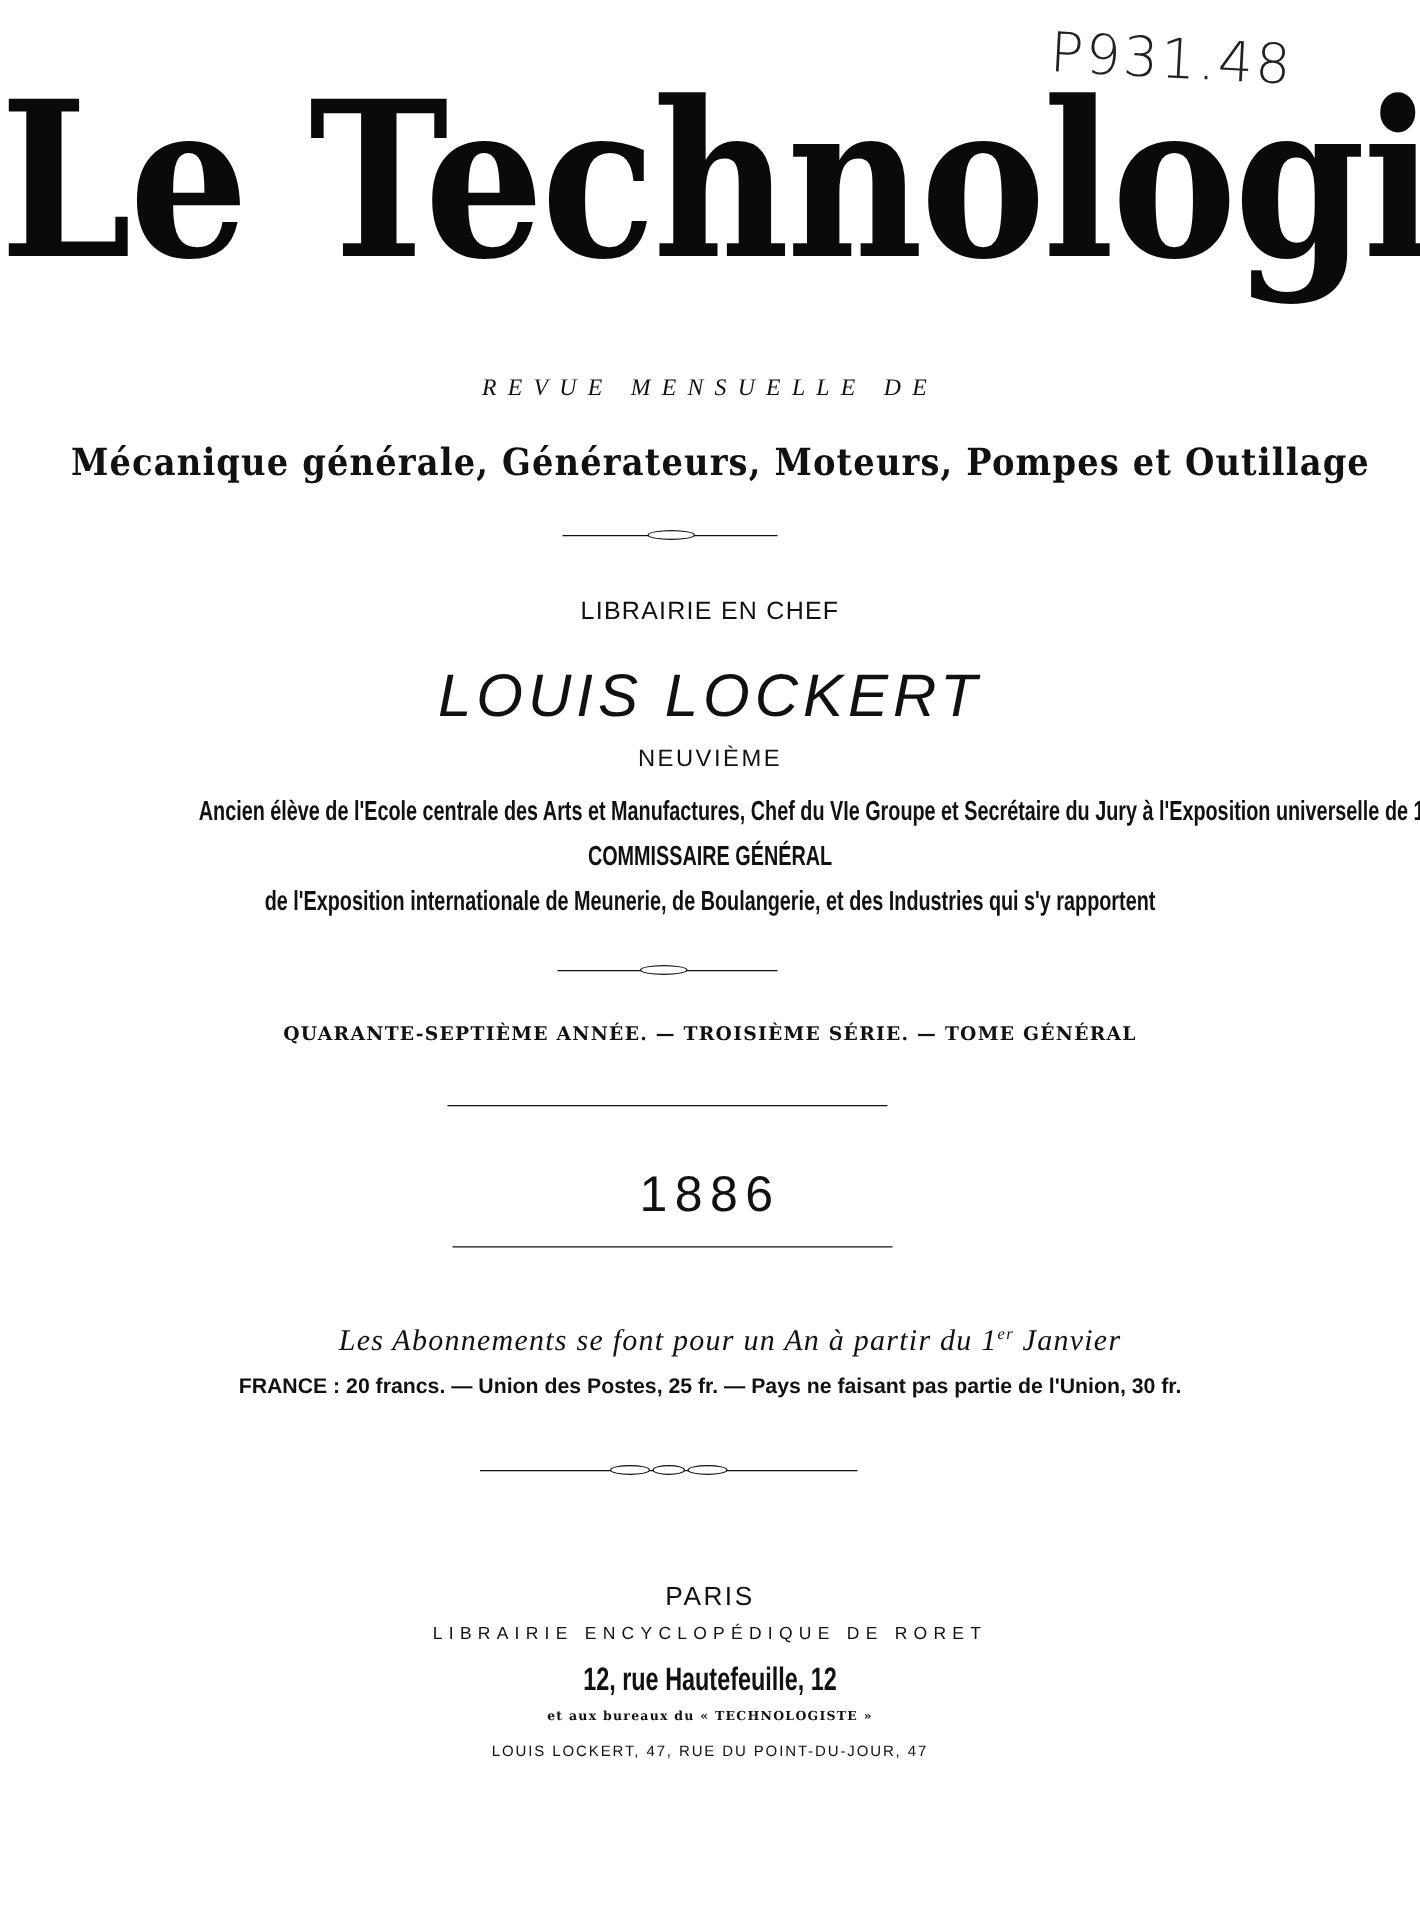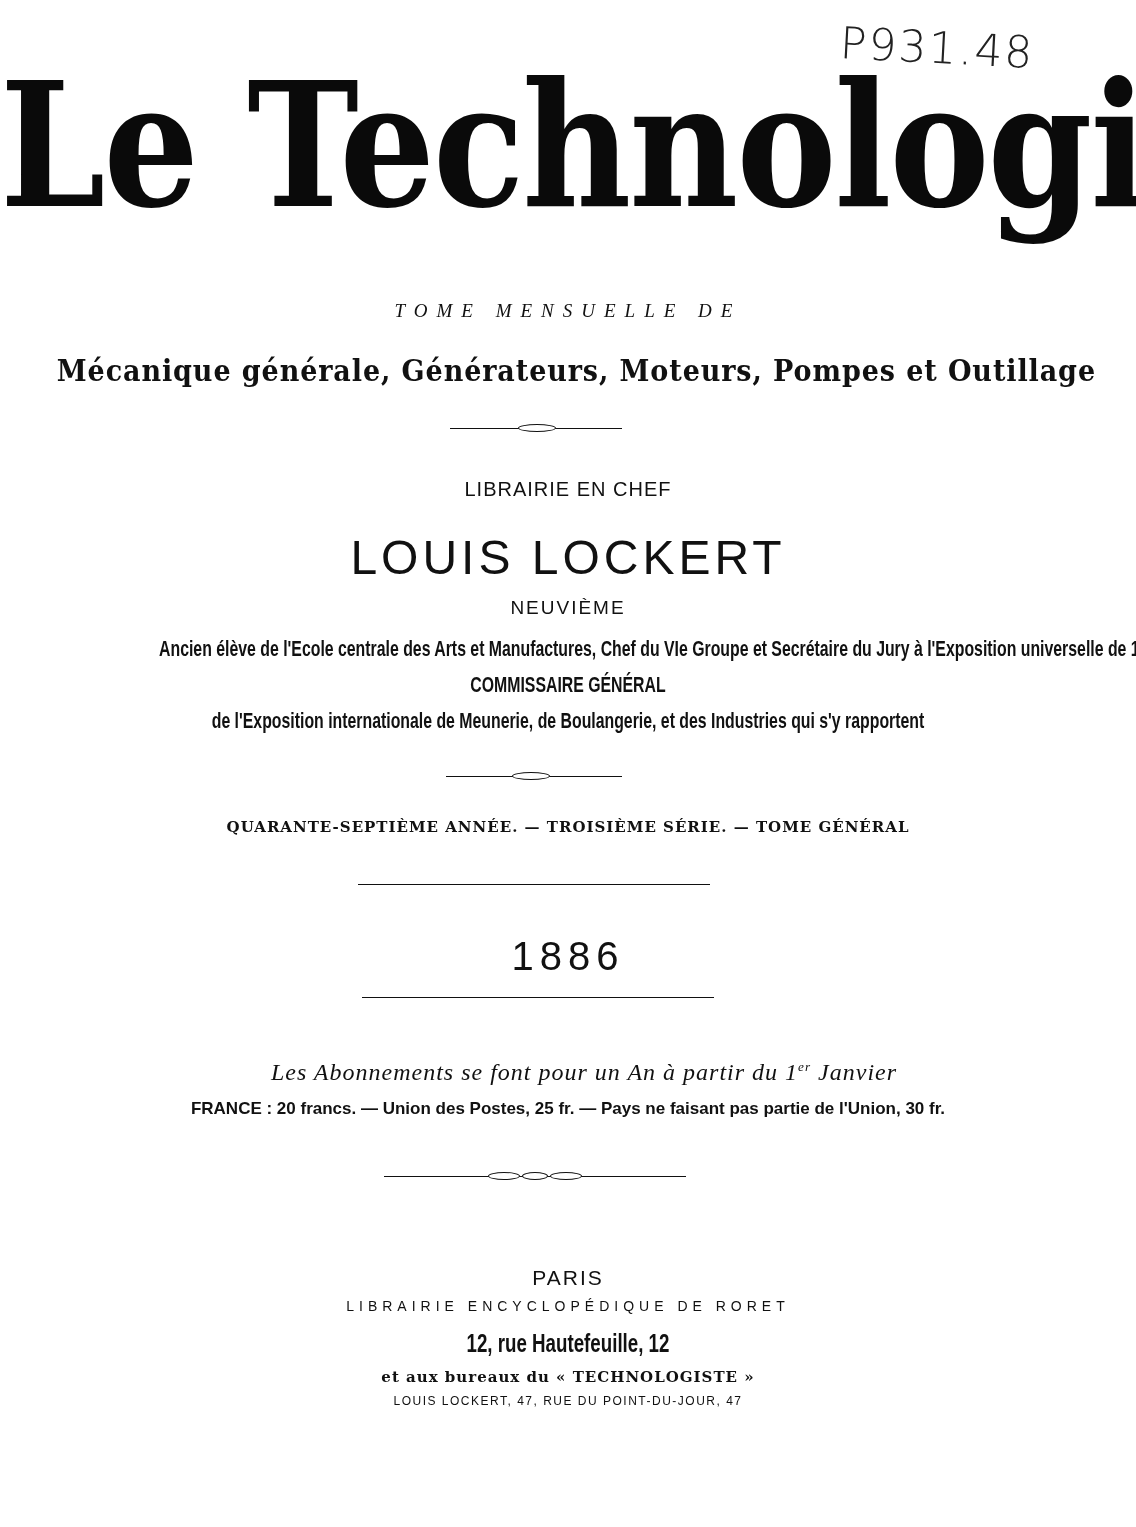--- a/index.html
+++ b/index.html
@@ -5,45 +5,45 @@
   html, body { margin: 0; padding: 0; background: #ffffff; }
   body { width: 1136px; height: 1527px; position: relative; overflow: hidden; color: #111; font-family: "Liberation Serif", serif; }
   .abs { position: absolute; left: 0; width: 1136px; text-align: center; white-space: nowrap; }
   .shelfmark { position: absolute; left: 840px; top: 22px; font-family: "DejaVu Sans", sans-serif; font-size: 44px; font-weight: 300; letter-spacing: 2px; color: #222; transform: rotate(3deg); }
   .masthead { top: 70px; font-family: "DejaVu Serif", serif; font-weight: bold; font-size: 150px; letter-spacing: -2px; line-height: 1; transform: scaleY(1.15); color: #0a0a0a; }
   .sub1 { top: 300px; font-family: "Liberation Serif", serif; font-style: italic; font-size: 19px; letter-spacing: 9px; }
   .sub2 { top: 353px; font-family: "DejaVu Serif", serif; font-weight: bold; font-size: 30px; letter-spacing: 1px; transform: scaleX(0.9); }
   .rule { position: absolute; height: 0; border-top: 1.5px solid #111; }
   .orn { position: absolute; width: 36px; height: 6px; border: 1.5px solid #111; border-radius: 50%; background: #fff; }
   .red { top: 478px; font-family: "Liberation Sans", sans-serif; font-size: 20px; letter-spacing: 1px; }
-  .name { top: 530px; font-family: "Liberation Sans", sans-serif; font-size: 48px; letter-spacing: 4px; }
+  .name { top: 530px; font-family: "Liberation Sans", sans-serif; font-size: 48px; letter-spacing: 4px; font-style: italic; }
   .ing { top: 597px; font-family: "Liberation Sans", sans-serif; font-size: 19px; letter-spacing: 2px; }
   .cond { font-family: "Liberation Sans Narrow", "Liberation Sans", sans-serif; font-weight: bold; transform: scaleX(0.72); transform-origin: center; }
   .anc { top: 636px; font-size: 22px; }
   .comm { top: 672px; font-size: 22px; }
   .expo { top: 708px; font-size: 22px; }
   .annee { top: 818px; font-family: "DejaVu Serif", serif; font-weight: bold; font-size: 15px; letter-spacing: 1px; }
   .year { top: 918px; font-family: "Liberation Sans", sans-serif; font-size: 40px; letter-spacing: 6px; margin-top: 16px; }
   .abon { top: 1059px; font-family: "Liberation Serif", serif; font-style: italic; font-size: 24px; letter-spacing: 1px; padding-left: 16px; }
   .prix { top: 1099px; font-family: "Liberation Sans", sans-serif; font-weight: bold; font-size: 17px; }
   .paris { top: 1266px; font-family: "Liberation Sans", sans-serif; font-size: 21px; letter-spacing: 2px; }
   .lib { top: 1298px; font-family: "Liberation Sans", sans-serif; font-size: 14px; letter-spacing: 5px; }
   .rue { top: 1328px; font-size: 26px; }
-  .bur { top: 1368px; font-family: "DejaVu Serif", serif; font-weight: bold; font-size: 15px; letter-spacing: 1px; }
+  .bur { top: 1368px; font-family: "DejaVu Serif", serif; font-weight: bold; font-size: 10px; letter-spacing: 1px; }
   .addr { top: 1394px; font-family: "Liberation Sans", sans-serif; font-size: 12px; letter-spacing: 1.5px; text-align: center; }
   sup { font-size: 0.55em; }
 </style>
 </head>
 <body>
 
 <div class="shelfmark">P931.48</div>
 
 <div class="abs masthead">Le Technologiste</div>
 
-<div class="abs sub1">TOME MENSUELLE DE</div>
+<div class="abs sub1">REVUE MENSUELLE DE</div>
 <div class="abs sub2">Mécanique générale, Générateurs, Moteurs, Pompes et Outillage</div>
 
 <div>
   <div class="rule" style="left:450px; top:428px; width:172px;"></div>
   <div class="orn" style="left:518px; top:424px;"></div>
 </div>
 
 <div class="abs red">LIBRAIRIE EN CHEF</div>
 <div class="abs name">LOUIS LOCKERT</div>
 <div class="abs ing">NEUVIÈME</div>

